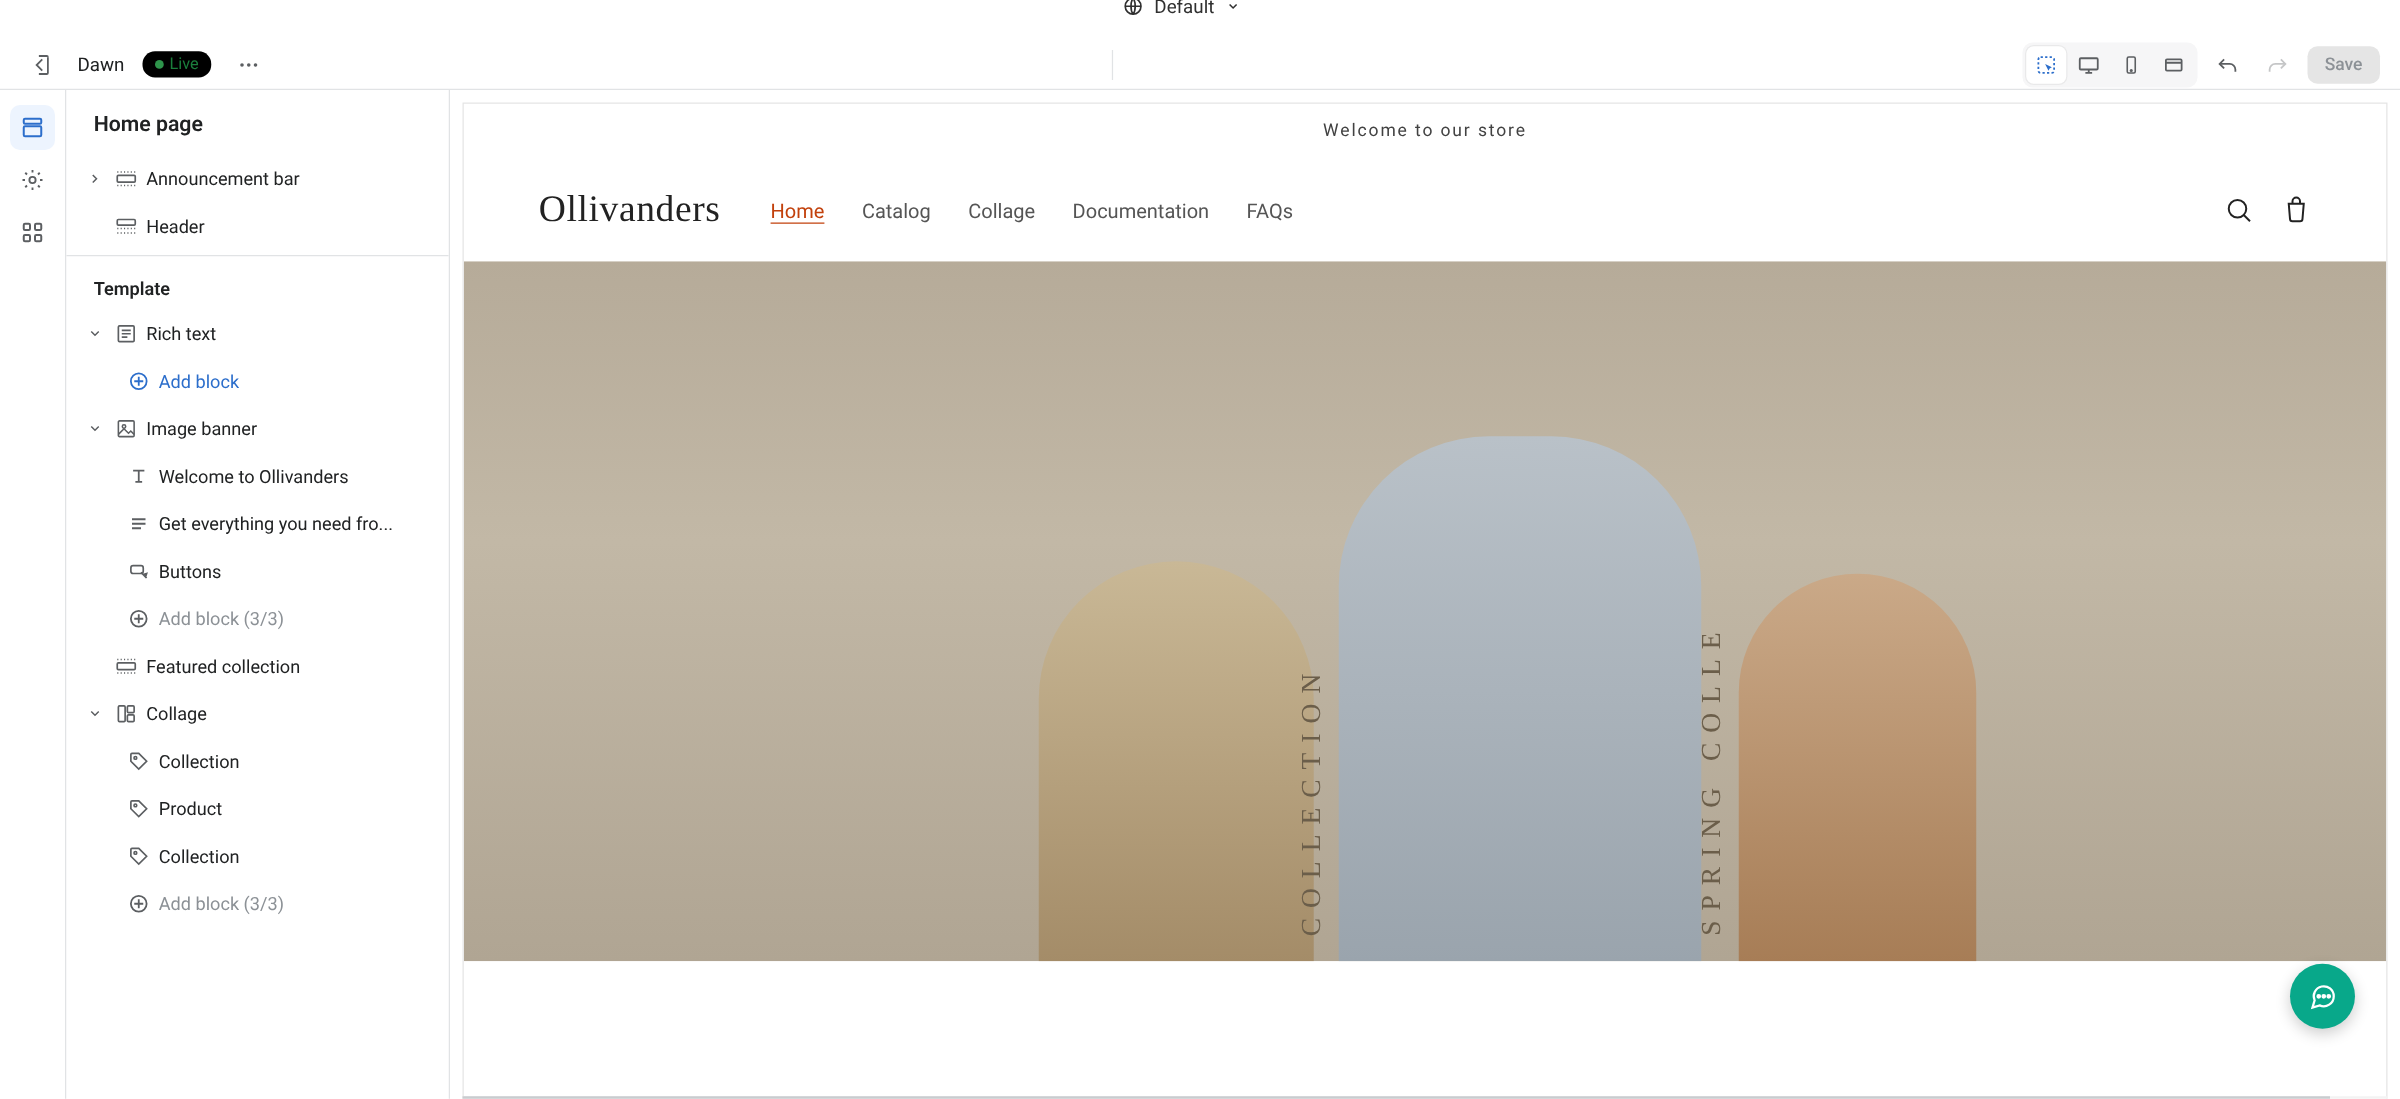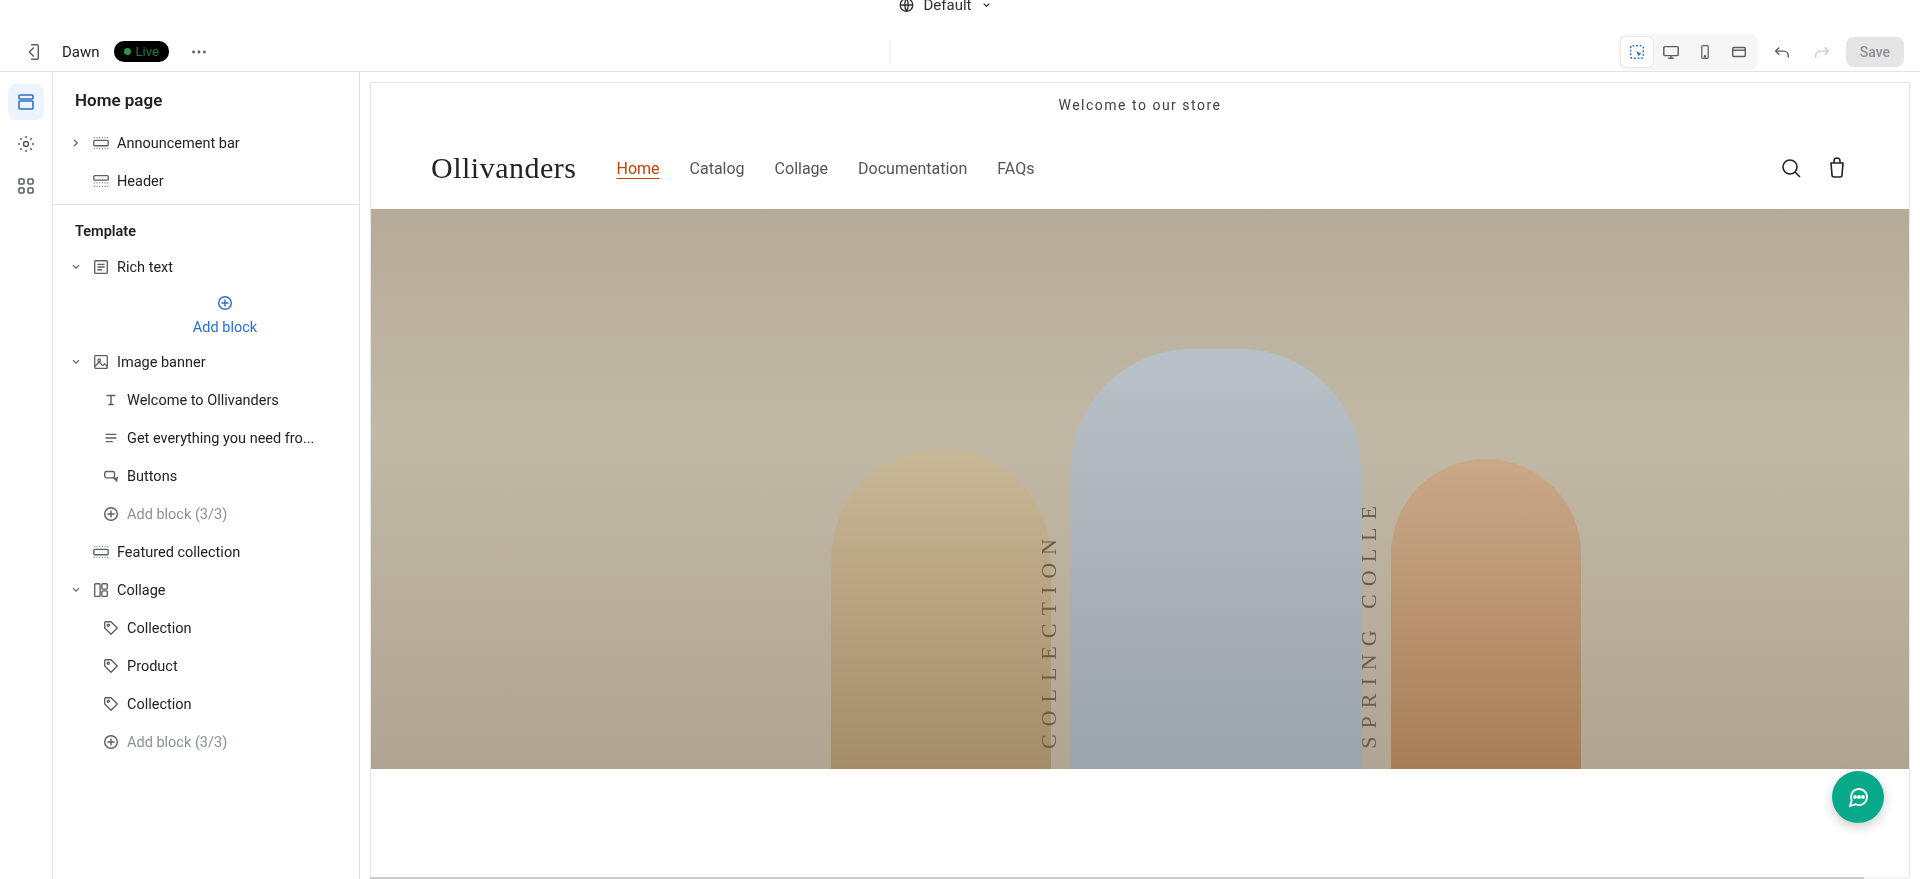--- a/index.html
+++ b/index.html
@@ -28,21 +28,21 @@
 .rail-btn.active { background:#edf4fe; color:#2c6ecb;}
 .sidebar { width: 307px; border-right:1px solid #e1e3e5; overflow-y:auto; position:relative;}
 .sb-title { font-size:17px; font-weight:600; padding: 18px 22px 14px; }
 .sb-row { display:flex; align-items:center; padding: 7px 10px 7px 14px; gap:6px; cursor:pointer; font-size:14.5px; color:#202223; min-height:38px;}
 .sb-chev { width:18px; display:flex; align-items:center; justify-content:center; color:#5c5f62;}
 .sb-chev.hidden { visibility:hidden; }
 .sb-icon { width:20px; height:20px; display:flex; align-items:center; justify-content:center; color:#5c5f62; flex-shrink:0;}
 .sb-label { white-space:nowrap; overflow:hidden; text-overflow:ellipsis; flex:1;}
 .sb-group-label { font-size:14.5px; font-weight:600; padding: 14px 22px 8px;}
 .sb-sub { padding-left: 48px !important;}
-.sb-add { color:#2c6ecb;flex-direction:column;}
+.sb-add { color:#2c6ecb;}
 .sb-add-disabled { color:#8c9196; }
 .sb-thin-divider { height:1px; background:#e1e3e5; margin: 4px 0;}
 .sidebar::-webkit-scrollbar { width:10px; }
 .sidebar::-webkit-scrollbar-thumb { background:#babfc3; border-radius:5px; }
 
 
 .canvas-wrap { flex:1; background:#fff; padding: 10px 10px 0 10px; overflow:hidden; position:relative;}
 .canvas { background:#fff; border:1px solid #e5e5e5; height: 100%; overflow:auto; position:relative;}
 .announce { text-align:center; padding: 14px; font-size:14px; letter-spacing: 1.5px; color:#424242; }
 .store-header { display:flex; align-items:center; padding: 24px 60px; gap: 40px;}

